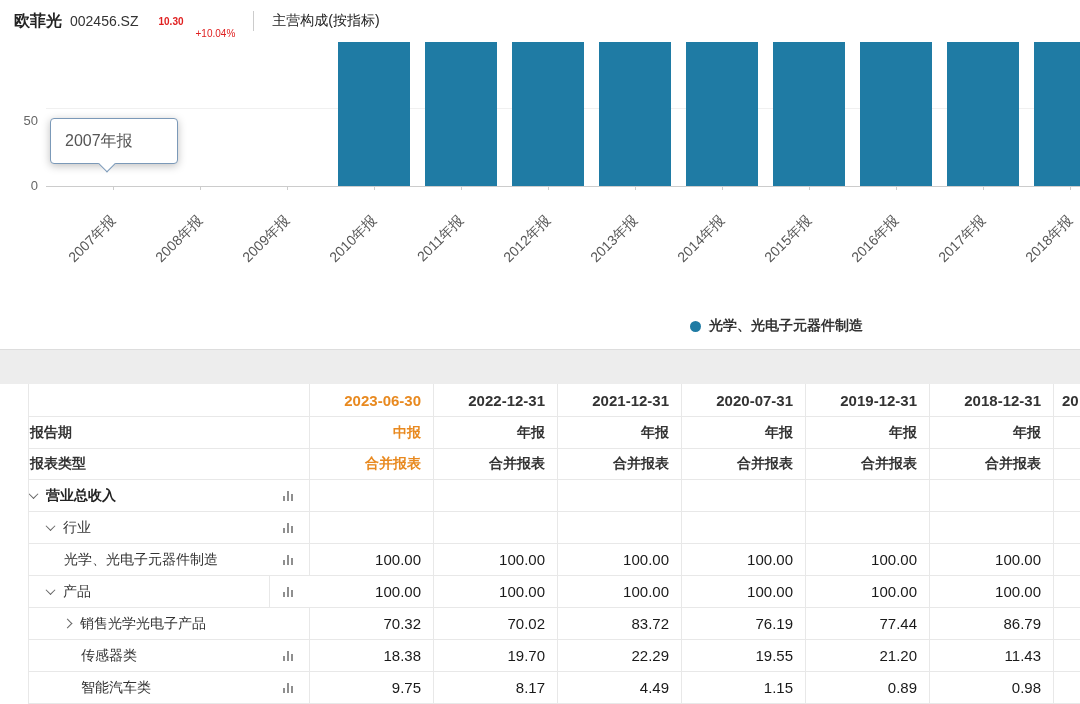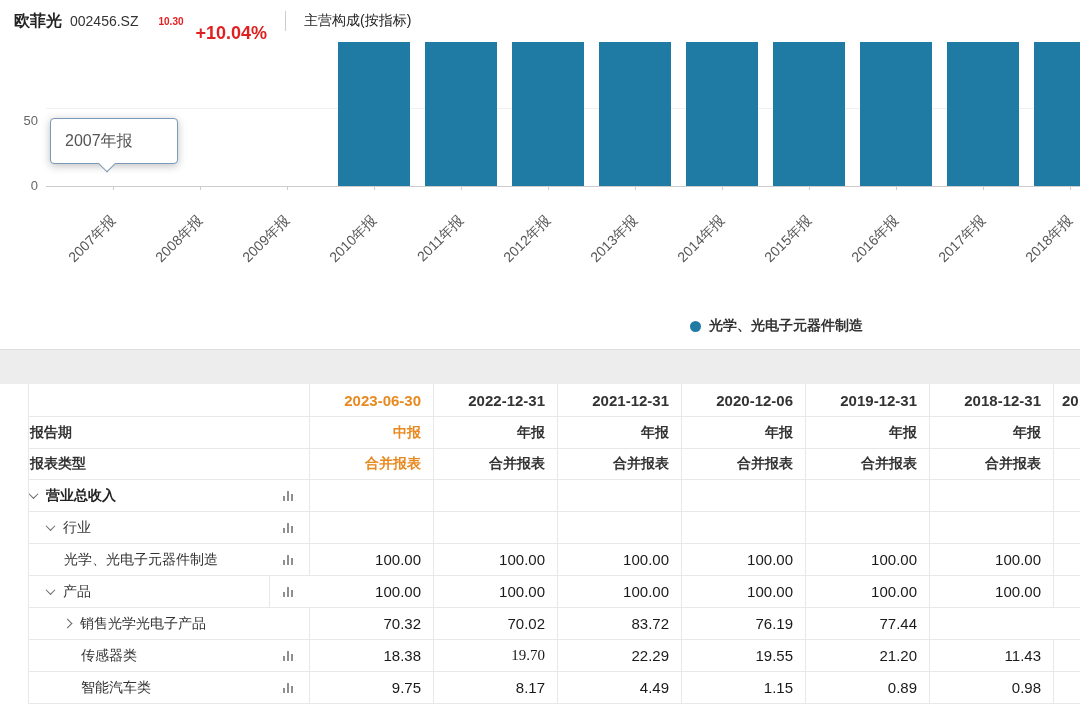--- a/index.html
+++ b/index.html
@@ -11,21 +11,21 @@
   }
   *{margin:0;padding:0;box-sizing:border-box;}
   body{font-family:"Liberation Sans","DejaVu Sans",sans-serif;background:#fff;}
   .page{position:relative;width:1080px;height:704px;background:#fff;overflow:hidden;}
 
   
   .topbar{position:absolute;top:0;left:0;width:100%;height:42px;display:flex;align-items:center;padding-left:14px;background:#fff;}
   .stock-name{font-size:16px;font-weight:bold;color:#222;}
   .stock-code{font-size:14px;color:#333;margin-left:8px;}
   .price{font-size:10px;font-weight:bold;color:var(--price_red);margin-left:20px;}
-  .change{font-size:18px;font-weight:bold;color:var(--price_red);margin-left:12px;margin-top:24px;}
+  .change{font-size:10px;font-weight:normal;color:var(--price_red);margin-left:12px;margin-top:24px;}
   .vdiv{width:1px;height:20px;background:#ccc;margin:0 18px;}
   .tab{font-size:14px;color:#222;cursor:pointer;}
 
   
   .chart{position:absolute;top:42px;left:0;width:1080px;height:268px;overflow:hidden;background:#fff;}
   #plot{position:absolute;inset:0;}
   .grid50{position:absolute;left:46px;right:0;top:66px;height:1px;background:#f0f0f0;}
   .axis{position:absolute;left:46px;right:0;top:144px;height:1px;background:#ccc;}
   .ylab{position:absolute;width:30px;text-align:right;left:8px;font-size:13px;color:#666;}
   .y50{top:71px;}
@@ -136,21 +136,21 @@
   </div>
 
   <div class="band"></div>
 
   <div id="tbl">
       <div class="trow" style="top: 0px; height: 33px;">
         <div class="tcell lblcell" style="left: 0px; width: 282px;"></div>
         <div class="tcell datecell hl" style="left: 282px; width: 124px;">2023-06-30</div>
         <div class="tcell datecell" style="left: 406px; width: 124px;">2022-12-31</div>
         <div class="tcell datecell" style="left: 530px; width: 124px;">2021-12-31</div>
-        <div class="tcell datecell" style="left: 654px; width: 124px;">2020-12-06</div>
+        <div class="tcell datecell" style="left: 654px; width: 124px;">2020-07-31</div>
         <div class="tcell datecell" style="left: 778px; width: 124px;">2019-12-31</div>
         <div class="tcell datecell" style="left: 902px; width: 124px;">2018-12-31</div>
         <div class="tcell datecell partial" style="left: 1026px; width: 124px;">20</div>
       </div>
       <div class="trow" style="top: 33px; height: 32px;">
         <div class="tcell lblcell hdrlbl" style="left: 0px; width: 282px;">报告期</div>
         <div class="tcell valcell hdrval hl" style="left: 282px; width: 124px;">中报</div>
         <div class="tcell valcell hdrval" style="left: 406px; width: 124px;">年报</div>
         <div class="tcell valcell hdrval" style="left: 530px; width: 124px;">年报</div>
         <div class="tcell valcell hdrval" style="left: 654px; width: 124px;">年报</div>
@@ -242,33 +242,34 @@
       <div class="trow" style="top: 224px; height: 32px;">
         <div class="tcell lblcell" style="left: 0px; width: 282px; padding-left: 36px;">
           <span class="chev chev-right"></span>
           <span class="rowlabel">销售光学光电子产品</span>
         </div>
         <div class="tcell valcell num" style="left: 282px; width: 124px;">70.32</div>
         <div class="tcell valcell num" style="left: 406px; width: 124px;">70.02</div>
         <div class="tcell valcell num" style="left: 530px; width: 124px;">83.72</div>
         <div class="tcell valcell num" style="left: 654px; width: 124px;">76.19</div>
         <div class="tcell valcell num" style="left: 778px; width: 124px;">77.44</div>
+        <div class="tcell valcell num" style="left: 902px; width: 124px;">86.79</div>
         <div class="tcell valcell num" style="left: 1026px; width: 124px;"></div>
       </div>
       <div class="trow" style="top: 256px; height: 32px;">
         <div class="tcell lblcell" style="left: 0px; width: 282px; padding-left: 53px;">
           <span class="rowlabel">传感器类</span>
           <span class="minichart">
             <i></i>
             <i></i>
             <i></i>
           </span>
         </div>
         <div class="tcell valcell num" style="left: 282px; width: 124px;">18.38</div>
-        <div class="tcell valcell num" style="left: 406px; width: 124px; font-family: Liberation Serif, serif;">19.70</div>
+        <div class="tcell valcell num" style="left: 406px; width: 124px;">19.70</div>
         <div class="tcell valcell num" style="left: 530px; width: 124px;">22.29</div>
         <div class="tcell valcell num" style="left: 654px; width: 124px;">19.55</div>
         <div class="tcell valcell num" style="left: 778px; width: 124px;">21.20</div>
         <div class="tcell valcell num" style="left: 902px; width: 124px;">11.43</div>
         <div class="tcell valcell num" style="left: 1026px; width: 124px;"></div>
       </div>
       <div class="trow" style="top: 288px; height: 32px;">
         <div class="tcell lblcell" style="left: 0px; width: 282px; padding-left: 53px;">
           <span class="rowlabel">智能汽车类</span>
           <span class="minichart">

